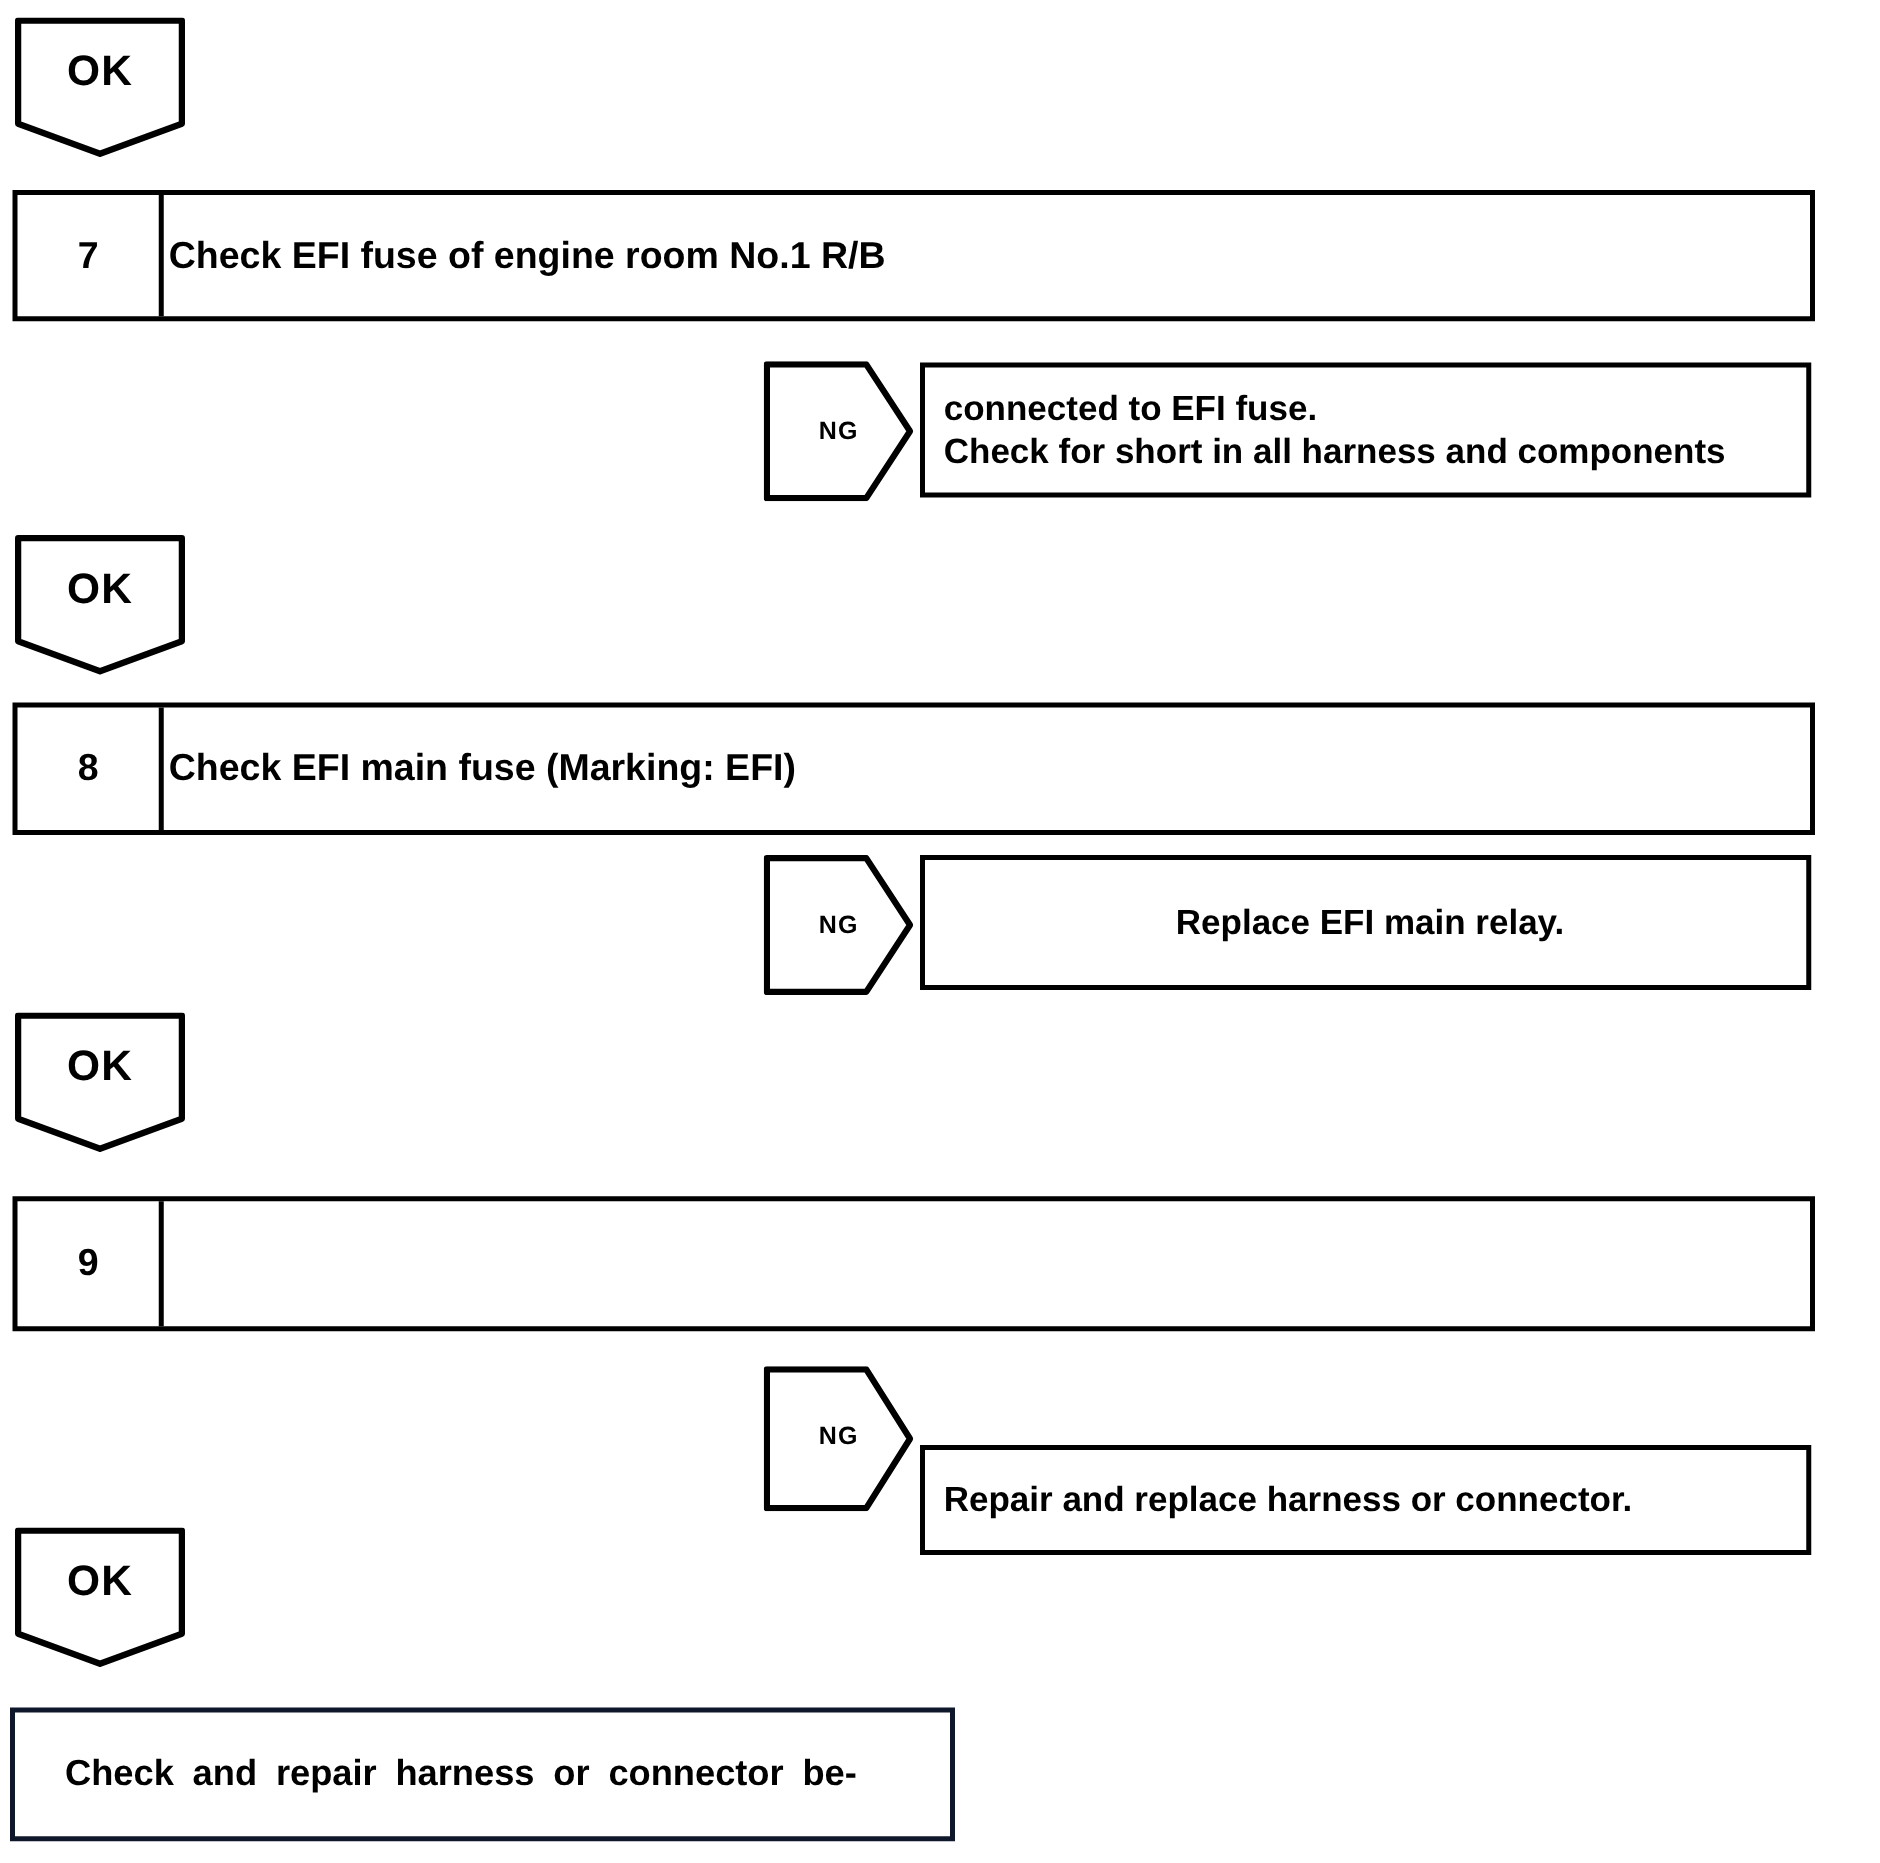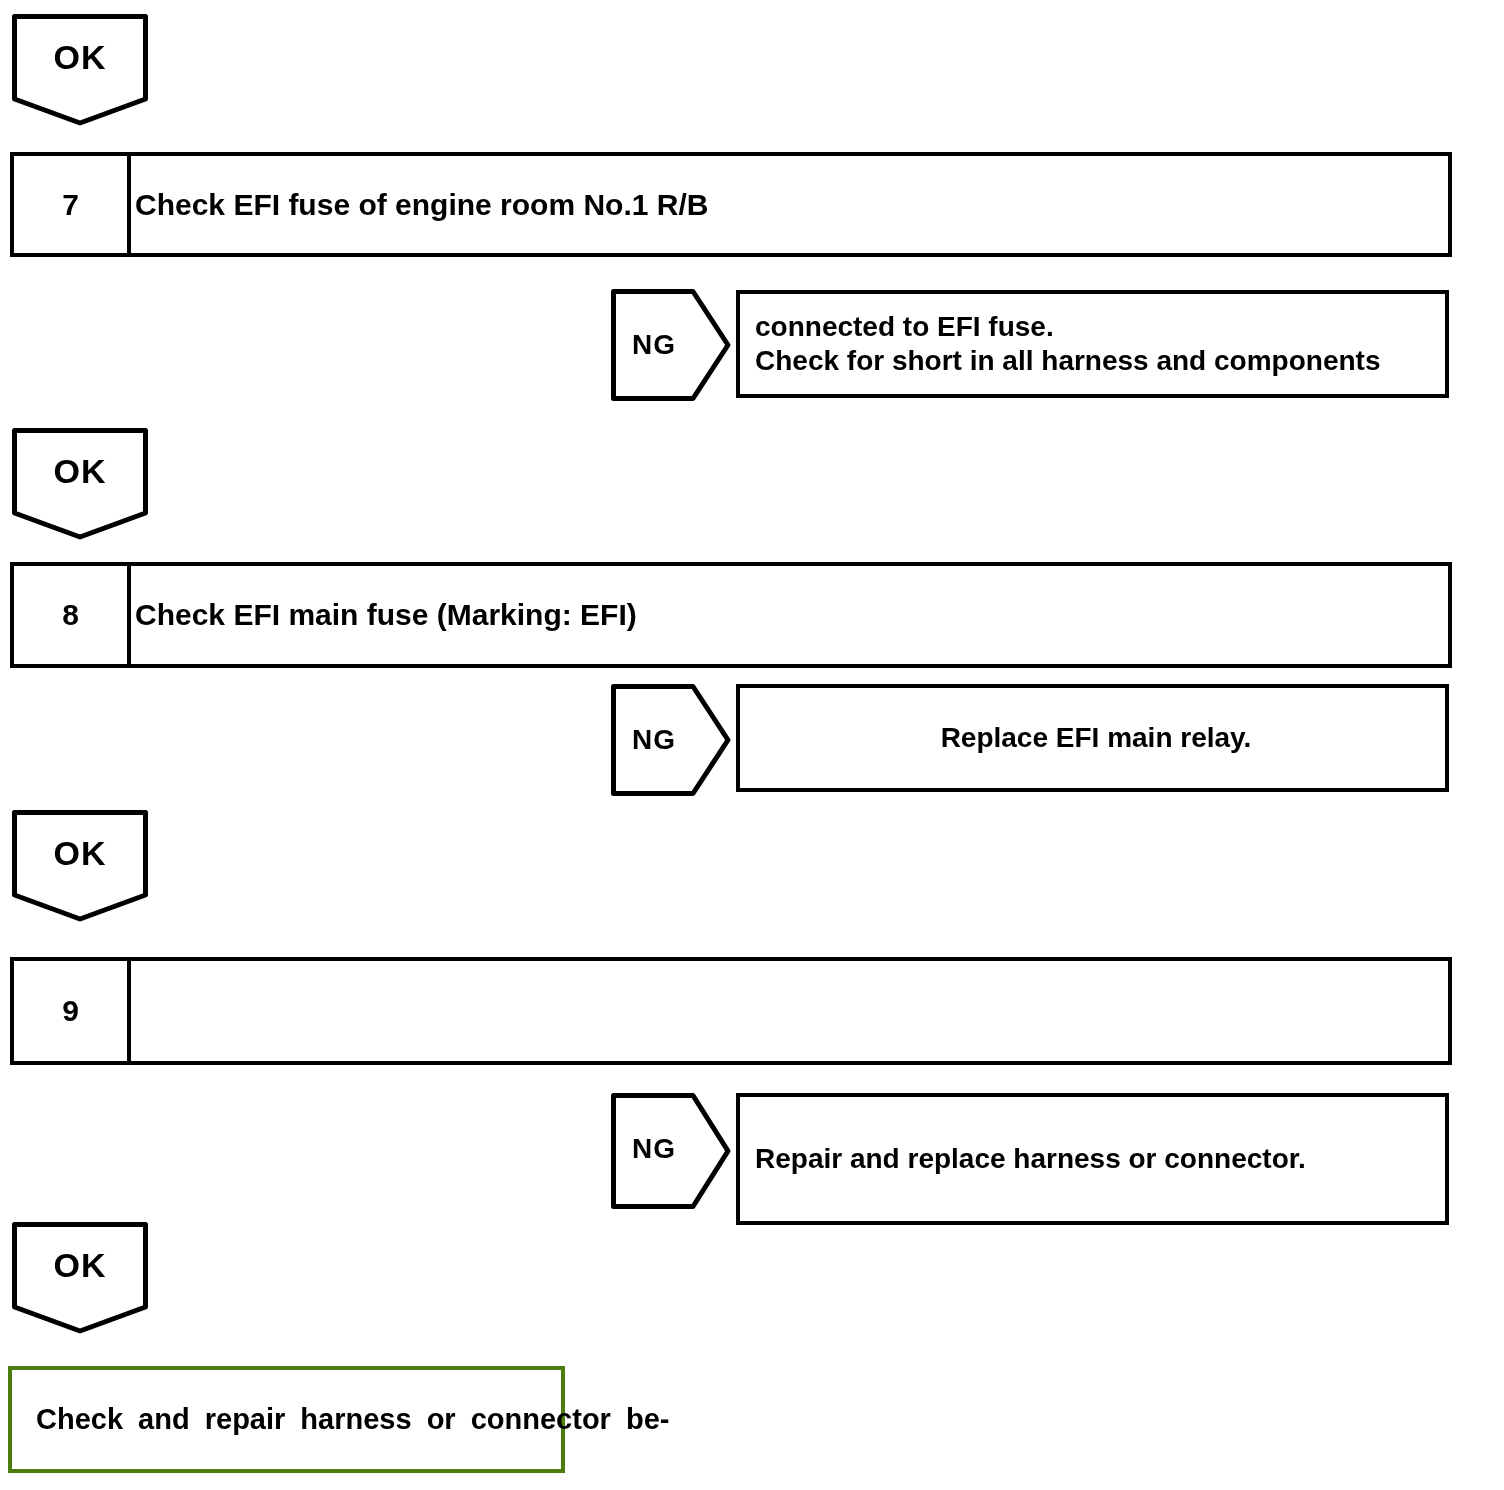--- a/index.html
+++ b/index.html
@@ -40,40 +40,40 @@
     display: flex; flex-direction: column; justify-content: center;
     padding-left: 4px; padding-right: 10px;
     font-size: 30px; line-height: 34px;
   }
   .title-cell .line, .action .line, .final .line { display: block; white-space: nowrap; }
 
   
   .ng-badge { width: 120px; height: 112px; }
   .ng-badge svg { position: absolute; left: 0; top: 0; }
   .ng-badge .ng-label {
-    position: absolute; left: 0; top: 0; width: 86px; height: 100%;
+    position: absolute; left: 17px; top: 0; width: 86px; height: 100%;
     display: flex; align-items: center; justify-content: center;
-    font-size: 28px; letter-spacing: 1px;
+    font-size: 20px; letter-spacing: 1px;
   }
 
   
   .ng-action-box {
     left: 736px; width: 713px;
     border: 4px solid #000; background: #fff;
     display: flex; flex-direction: column; justify-content: center;
     padding-left: 15px; padding-right: 8px;
   }
   .action { font-size: 28px; line-height: 34px; }
 
   
   .final-box {
-    left: 8px; top: 1366px; width: 557px; height: 107px;
-    border: 4px solid #4d7c0f; background: #fff;
+    left: 8px; top: 1366px; width: 756px; height: 107px;
+    border: 4px solid #0f172a; background: #fff;
     display: flex; flex-direction: column; justify-content: center;
-    padding-left: 24px; padding-right: 8px;
+    padding-left: 40px; padding-right: 8px;
   }
   .final { font-size: 29px; line-height: 35px; }
   .final .l1 { word-spacing: 7px; }
 </style>
 </head>
 <body>
 
 <div class="abs ok-badge" style="left:12px; top:14px;">
   <svg width="136" height="112" viewBox="0 0 136 112">
     <polygon points="2.5,2.5 133.5,2.5 133.5,85 68,109 2.5,85" fill="#fff" stroke="#000" stroke-width="5" stroke-linejoin="round"></polygon>
@@ -137,21 +137,21 @@
 <div class="abs step-box" style="top:957px; height:108px;">
   <div class="num-cell">9</div>
 </div>
 
 <div class="abs ng-badge" style="left:611px; top:1093px;">
   <svg width="120" height="116" viewBox="0 0 120 116">
     <polygon points="2.5,2.5 82,2.5 117,58 82,113.5 2.5,113.5" fill="#fff" stroke="#000" stroke-width="5" stroke-linejoin="round"></polygon>
   </svg>
   <span class="ng-label">NG</span>
 </div>
-<div class="abs ng-action-box" style="top:1093px; height:132px;">
+<div class="abs ng-action-box" style="top:1156px; height:88px;">
   <div class="action">
     <span class="line">Repair and replace harness or connector.</span>
   </div>
 </div>
 
 <div class="abs ok-badge" style="left:12px; top:1222px;">
   <svg width="136" height="112" viewBox="0 0 136 112">
     <polygon points="2.5,2.5 133.5,2.5 133.5,85 68,109 2.5,85" fill="#fff" stroke="#000" stroke-width="5" stroke-linejoin="round"></polygon>
   </svg>
   <span class="ok-label">OK</span>

